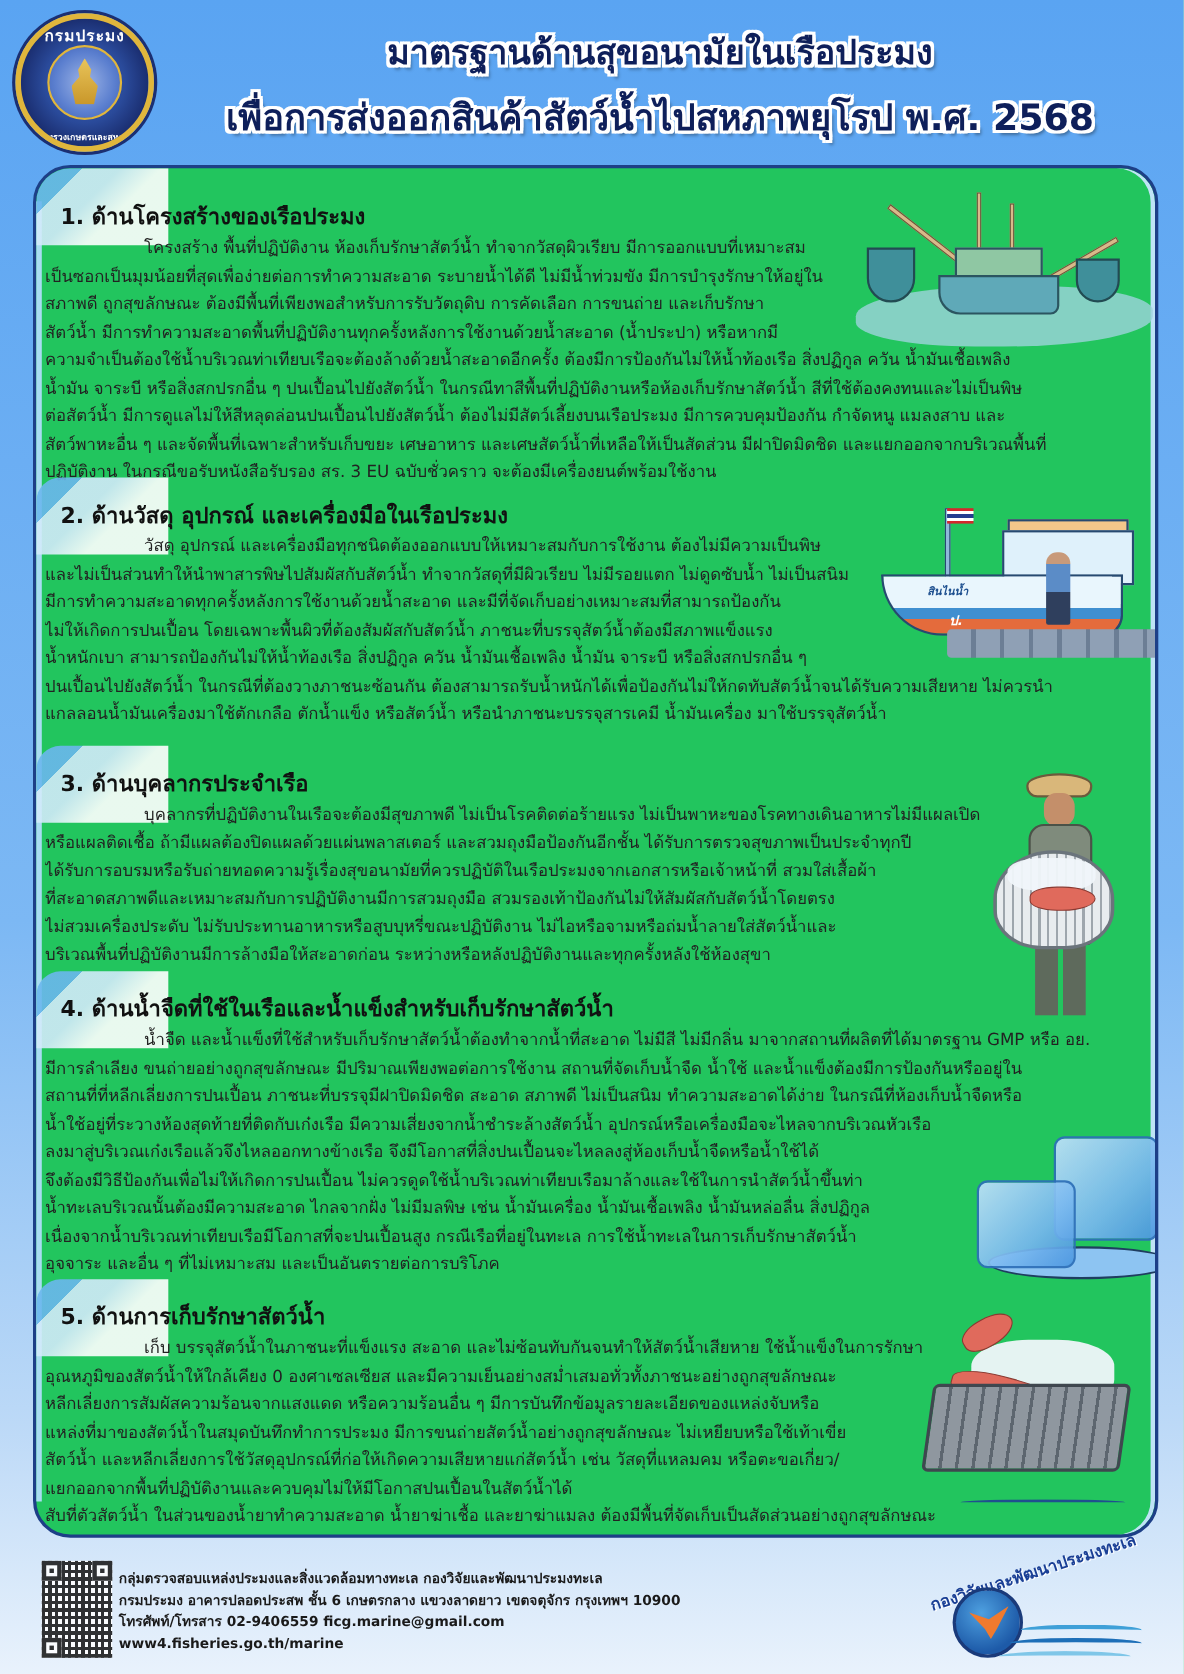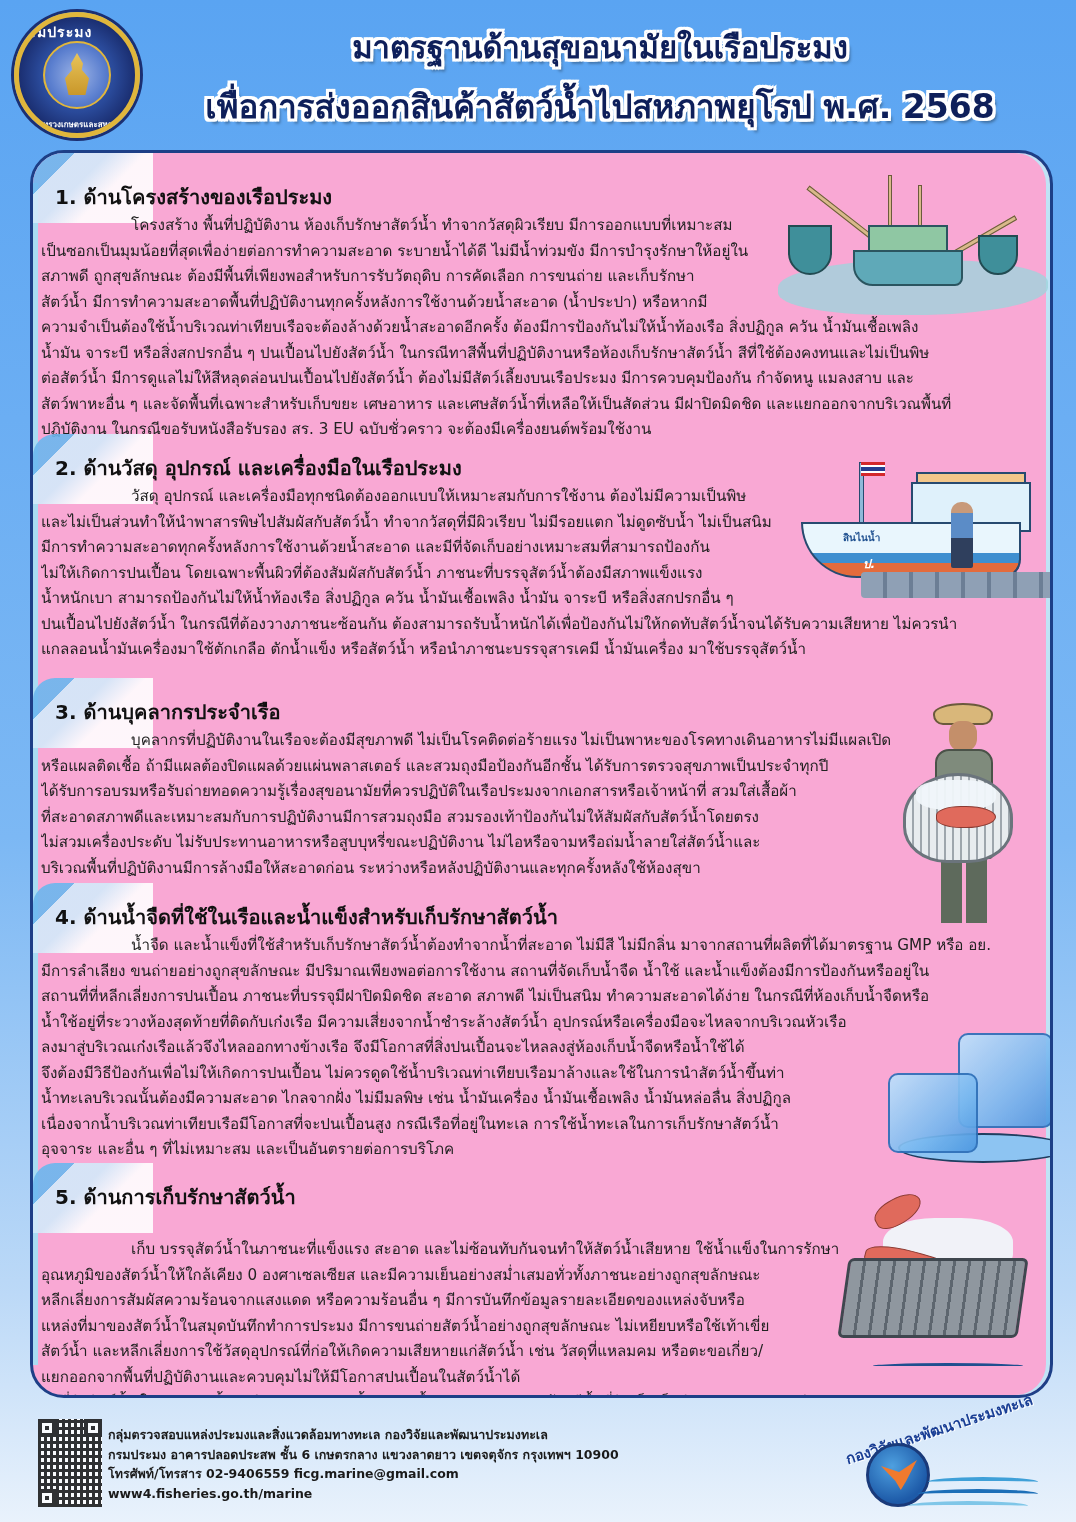--- a/index.html
+++ b/index.html
@@ -23,41 +23,41 @@
     position: absolute; left: 24px; top: 24px; width: 68px; height: 68px; border-radius: 50%;
     background: radial-gradient(circle, #9db4e6 0%, #5b7fcf 60%, #3b5db0 100%);
     border: 2px solid #e0b63c;
   }
   .logo-emblem {
     position: absolute; left: 46px; top: 36px; width: 24px; height: 42px;
     background: linear-gradient(180deg, #e8c45a, #c9972a);
     clip-path: polygon(50% 0, 75% 25%, 70% 40%, 100% 60%, 85% 100%, 15% 100%, 0 60%, 30% 40%, 25% 25%);
   }
   .logo-text-top {
-    position: absolute; left: 0; top: 4px; width: 100%; text-align: left;
+    position: absolute; left: 0; top: 4px; width: 100%; text-align: center;
     font-size: 14px; font-weight: bold; color: #ffffff; letter-spacing: 1px;
   }
   .logo-text-bottom {
     position: absolute; left: 0; bottom: 2px; width: 100%; text-align: center;
     font-size: 8px; font-weight: bold; color: #ffffff;
   }
   .title {
     position: absolute; left: 150px; width: 900px; text-align: center;
     font-family: "DejaVu Sans", sans-serif; font-weight: bold;
     color: #0e1f5a;
     text-shadow: -3px -3px 0 #fff, 3px -3px 0 #fff, -3px 3px 0 #fff, 3px 3px 0 #fff,
                  0 -3px 0 #fff, 0 3px 0 #fff, -3px 0 0 #fff, 3px 0 0 #fff, 4px 5px 3px rgba(0,0,0,0.35);
   }
   .title.l1 { top: 22px; font-size: 31px; }
   .title.l2 { top: 80px; font-size: 33px; }
 
   
   .card {
     position: absolute; left: 30px; top: 150px; width: 1023px; height: 1248px;
-    background: #f9a8d4; border-radius: 34px;
+    background: #22c55e; border-radius: 34px;
     border: 3px solid #1d3f87;
     box-shadow: -4px 0 0 0 #bfe3f6 inset;
     overflow: hidden;
   }
   .card::before {
     content: ""; position: absolute; left: -3px; top: 30px; bottom: 30px; width: 8px;
     background: #a9dcf2;
   }
   .section { position: absolute; left: 0; width: 100%; }
   .corner {
@@ -185,21 +185,21 @@
       <span class="ln">น้ำหนักเบา สามารถป้องกันไม่ให้น้ำท้องเรือ สิ่งปฏิกูล ควัน น้ำมันเชื้อเพลิง น้ำมัน จาระบี หรือสิ่งสกปรกอื่น ๆ</span>
       <span class="ln">ปนเปื้อนไปยังสัตว์น้ำ ในกรณีที่ต้องวางภาชนะซ้อนกัน ต้องสามารถรับน้ำหนักได้เพื่อป้องกันไม่ให้กดทับสัตว์น้ำจนได้รับความเสียหาย ไม่ควรนำ</span>
       <span class="ln">แกลลอนน้ำมันเครื่องมาใช้ตักเกลือ ตักน้ำแข็ง หรือสัตว์น้ำ หรือนำภาชนะบรรจุสารเคมี น้ำมันเครื่อง มาใช้บรรจุสัตว์น้ำ</span>
     </div>
     <div class="illus" style="left:768px;top:28px;width:250px;height:140px;">
       <div class="b2mast"></div>
       <div class="flag"></div>
       <div class="b2roof"></div>
       <div class="b2cabin"></div>
       <div class="b2hull">
-        <span style="position:absolute;left:40px;top:6px;font-size:10px;color:#1d4f8f;font-weight:bold;">สินไนน้ำ</span>
+        <span style="position:absolute;left:40px;top:6px;font-size:10px;font-style:italic;color:#1d4f8f;font-weight:bold;">สินไนน้ำ</span>
         <span style="position:absolute;left:60px;top:30px;font-size:12px;font-style:italic;color:#fff;font-weight:bold;">ป.</span>
       </div>
       <div class="dock"></div>
       <div class="worker"></div>
     </div>
   </div>
 
   <div class="section" style="top:525px;height:205px;">
     <div class="corner"></div>
     <div class="sec-title" style="top:18px;">3. ด้านบุคลากรประจำเรือ</div>
@@ -240,21 +240,21 @@
     <div class="illus" style="left:845px;top:150px;width:180px;height:140px;">
       <div class="puddle"></div>
       <div class="cube" style="left:80px;top:0;width:95px;height:95px;"></div>
       <div class="cube" style="left:10px;top:40px;width:90px;height:80px;"></div>
     </div>
   </div>
 
   <div class="section" style="top:1010px;height:238px;">
     <div class="corner"></div>
     <div class="sec-title" style="top:18px;">5. ด้านการเก็บรักษาสัตว์น้ำ</div>
-    <div class="sec-body" style="top:50px;margin-top:24px;">
+    <div class="sec-body" style="top:50px;">
       <span class="ln indent">เก็บ บรรจุสัตว์น้ำในภาชนะที่แข็งแรง สะอาด และไม่ซ้อนทับกันจนทำให้สัตว์น้ำเสียหาย ใช้น้ำแข็งในการรักษา</span>
       <span class="ln">อุณหภูมิของสัตว์น้ำให้ใกล้เคียง 0 องศาเซลเซียส และมีความเย็นอย่างสม่ำเสมอทั่วทั้งภาชนะอย่างถูกสุขลักษณะ</span>
       <span class="ln">หลีกเลี่ยงการสัมผัสความร้อนจากแสงแดด หรือความร้อนอื่น ๆ มีการบันทึกข้อมูลรายละเอียดของแหล่งจับหรือ</span>
       <span class="ln">แหล่งที่มาของสัตว์น้ำในสมุดบันทึกทำการประมง มีการขนถ่ายสัตว์น้ำอย่างถูกสุขลักษณะ ไม่เหยียบหรือใช้เท้าเขี่ย</span>
       <span class="ln">สัตว์น้ำ และหลีกเลี่ยงการใช้วัสดุอุปกรณ์ที่ก่อให้เกิดความเสียหายแก่สัตว์น้ำ เช่น วัสดุที่แหลมคม หรือตะขอเกี่ยว/</span>
       <span class="ln">แยกออกจากพื้นที่ปฏิบัติงานและควบคุมไม่ให้มีโอกาสปนเปื้อนในสัตว์น้ำได้</span>
       <span class="ln">สับที่ตัวสัตว์น้ำ ในส่วนของน้ำยาทำความสะอาด น้ำยาฆ่าเชื้อ และยาฆ่าแมลง ต้องมีพื้นที่จัดเก็บเป็นสัดส่วนอย่างถูกสุขลักษณะ</span>
     </div>
     <div class="illus" style="left:810px;top:35px;width:200px;height:200px;">
       <div class="ice" style="left:40px;top:20px;width:130px;height:60px;"></div>

